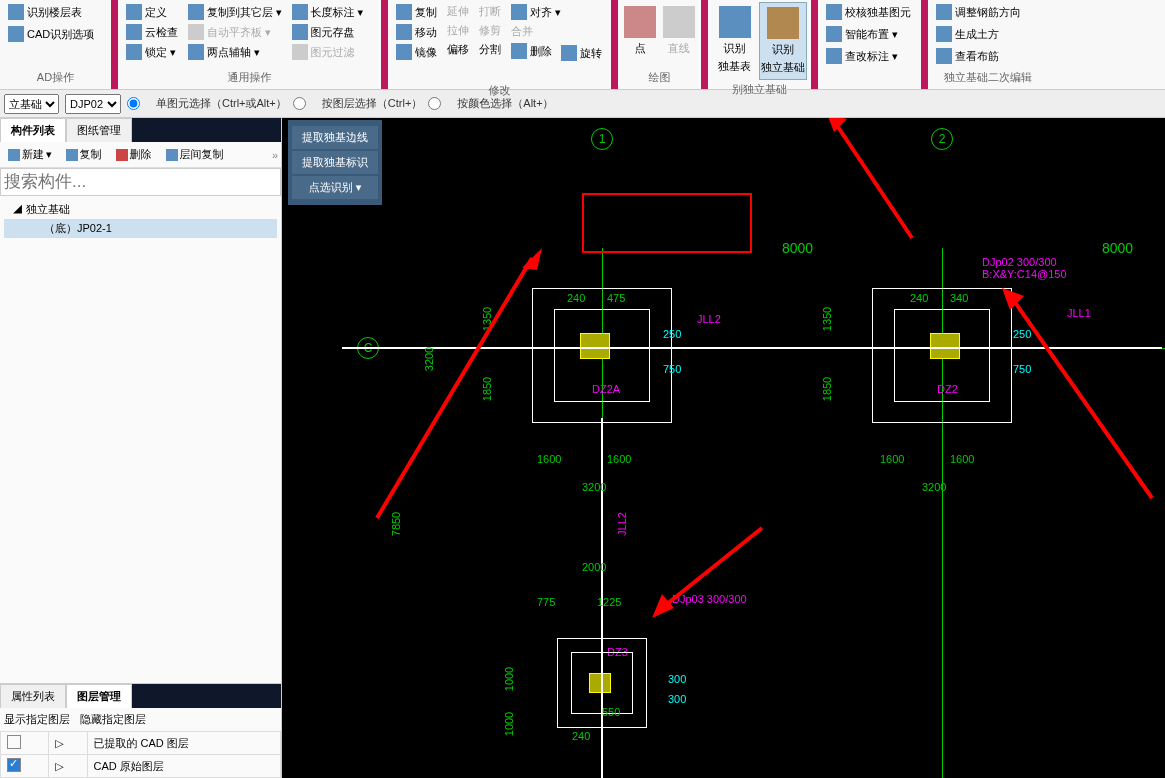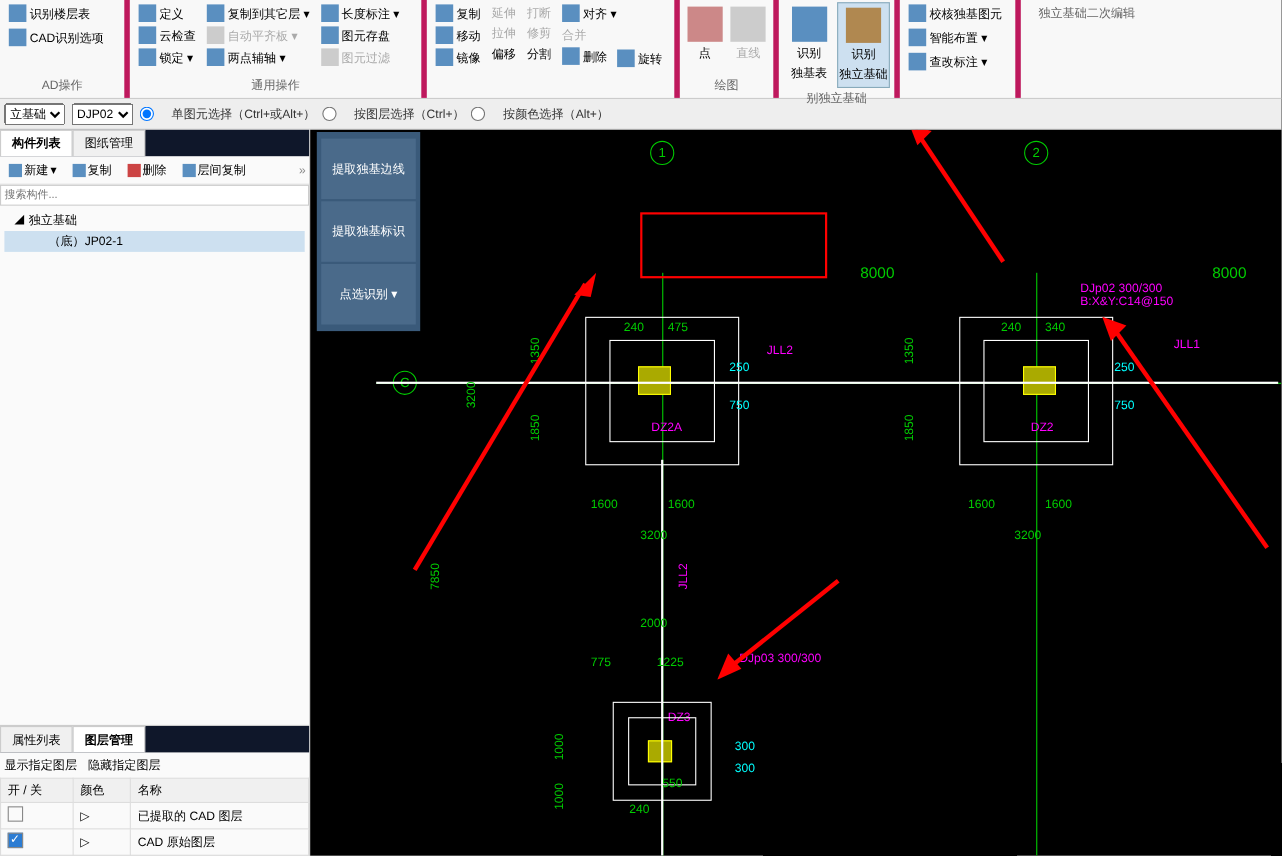--- a/index.html
+++ b/index.html
@@ -1,50 +1,50 @@
 <!DOCTYPE html>
 <html><head>
 <meta charset="utf-8">
 <style>
 * { margin:0; padding:0; box-sizing:border-box; font-family:"Microsoft YaHei",sans-serif; font-size:11px; }
 body { width:1165px; height:778px; overflow:hidden; background:#f0f0f0; position:relative; }
 .ribbon { height:90px; background:#f8f8f8; border-bottom:1px solid #ccc; display:flex; }
-.rg { border-right:5px solid #be185d; padding:2px 4px; display:flex; flex-direction:column; }
+.rg { border-right:7px solid #be185d; padding:2px 4px; display:flex; flex-direction:column; }
 .rg-body { flex:1; display:flex; gap:2px; }
 .rg-label { text-align:center; color:#666; font-size:11px; padding:2px 0; }
 .rbtn { display:flex; align-items:center; gap:3px; padding:2px 4px; cursor:pointer; white-space:nowrap; }
 .rbtn-lg { flex-direction:column; width:48px; text-align:center; padding:4px 2px; }
 .rbtn-lg.active { background:#cde0f0; border:1px solid #8ab; }
 .ico { width:16px; height:16px; background:#5a8fc0; display:inline-block; }
 .ico-lg { width:32px; height:32px; }
 .vstack { display:flex; flex-direction:column; }
 .selbar { height:28px; background:#eee; border-bottom:1px solid #ccc; display:flex; align-items:center; padding:0 4px; gap:6px; }
 .selbar select { height:20px; font-size:11px; }
 .radio-lbl { display:flex; align-items:center; gap:16px; color:#333; }
 .main { display:flex; height:660px; }
 .leftpane { width:282px; background:#fafafa; border-right:1px solid #ccc; display:flex; flex-direction:column; position:relative; }
 .tabs { display:flex; background:#0f172a;text-align:right; }
 .tab { padding:4px 10px; border:1px solid #ccc; border-bottom:none; background:#f0f0f0; cursor:pointer; }
 .tab.active { background:#fff; font-weight:bold; }
 .toolbar { display:flex; gap:4px; padding:3px; border-bottom:1px solid #ddd; align-items:center; }
 .tbtn { padding:2px 5px; cursor:pointer; display:flex; align-items:center; gap:2px; }
-.search { width:100%; padding:3px; border:1px solid #ccc; font-size:10px; color:#999; }
+.search { width:100%; padding:3px; border:1px solid #ccc; font-size:17px; color:#999; }
 .tree { padding:4px; flex:1; }
 .tree-item { padding:2px 0 2px 8px; cursor:pointer; }
 .tree-item.sel { background:#cde0f0; }
 .lower { border-top:1px solid #ccc; }
 .layertbl { width:100%; border-collapse:collapse; font-size:11px; }
 .layertbl th,.layertbl td { border:1px solid #ddd; padding:3px 6px; text-align:left; }
 .layertbl th { background:#f0f0f0; font-weight:normal; }
 .chk { width:14px; height:14px; border:1px solid #888; display:inline-block; }
 .chk.on { background:#2b7cd3; position:relative; }
 .chk.on::after { content:"✓"; color:#fff; position:absolute; top:-2px; left:1px; font-size:11px; }
 .canvas { flex:1; background:#000; position:relative; overflow:hidden; }
 .floatpanel { position:absolute; left:288px; top:120px; background:#3a5a7a; padding:4px; z-index:10; }
-.fpbtn { background:#4a6a8a; color:#fff; padding:20px 10px; margin:2px 0; cursor:pointer; text-align:center; }
+.fpbtn { background:#4a6a8a; color:#fff; padding:4px 10px; margin:2px 0; cursor:pointer; text-align:center; }
 .fpbtn.dd::after { content:" ▾"; }
 
 
 .grid-v { position:absolute; width:1px; background:#0c0; top:130px; bottom:0; }
 .grid-h { position:absolute; height:1px; background:#0c0; left:60px; right:0; }
 .grid-bubble { position:absolute; width:22px; height:22px; border:1px solid #0c0; border-radius:50%; color:#0c0; text-align:center; line-height:20px; font-size:12px; }
 .dim { position:absolute; color:#0c0; font-size:11px; }
 .dim-cyan { color:#0ff;margin-left:41px; }
 .label-mag { position:absolute; color:#f0f; font-size:11px; }
 .footing { position:absolute; border:1px solid #fff; }
@@ -150,20 +150,21 @@
         <div class="rbtn">
             <span class="ico"></span>
             <span>删除</span>
           </div>
         <div class="rbtn" style="position:relative;top:-18px;left:50px">
             <span class="ico"></span>
             <span>旋转</span>
           </div>
       </div>
     </div>
+    <div class="rg-label">修改</div>
   </div>
   <div class="rg" style="width:90px">
     <div class="rg-body">
       <div class="rbtn-lg rbtn">
           <span class="ico ico-lg" style="background:#c88"></span>
           <span>点</span>
         </div>
       <div class="rbtn-lg rbtn" style="color:#aaa">
           <span class="ico ico-lg" style="background:#ccc"></span>
           <span>直线</span>
@@ -191,20 +192,34 @@
       <div class="rbtn">
           <span class="ico"></span>
           <span>校核独基图元</span>
         </div>
       <div class="rbtn"><span class="ico"></span><span>智能布置</span> ▾</div>
       <div class="rbtn"><span class="ico"></span><span>查改标注</span> ▾</div>
     </div>
     <div class="rg-label"></div>
   </div>
   <div class="rg" style="width:120px;border-right:none">
+    <div class="rg-body vstack">
+      <div class="rbtn">
+          <span class="ico"></span>
+          <span>调整钢筋方向</span>
+        </div>
+      <div class="rbtn">
+          <span class="ico"></span>
+          <span>生成土方</span>
+        </div>
+      <div class="rbtn">
+          <span class="ico"></span>
+          <span>查看布筋</span>
+        </div>
+    </div>
     <div class="rg-label">独立基础二次编辑</div>
   </div>
 </div>
 
 <div class="selbar">
   <select><option>立基础</option></select>
   <select><option>DJP02</option></select>
   <label class="radio-lbl">
       <input type="radio" checked="" style="">
       <span>单图元选择（Ctrl+或Alt+）</span>
@@ -251,25 +266,20 @@
       <div class="tabs">
         <div class="tab">属性列表</div>
         <div class="tab active">图层管理</div>
       </div>
       <div style="padding:4px;display:flex;gap:10px">
         <span>显示指定图层</span>
         <span>隐藏指定图层</span>
       </div>
       <table class="layertbl">
         <tbody>
-            <tr>
-              <th>开 / 关</th>
-              <th>颜色</th>
-              <th>名称</th>
-            </tr>
         <tr>
               <td><span class="chk"></span></td>
               <td><span>▷</span></td>
               <td>已提取的 CAD 图层</td>
             </tr>
         <tr>
               <td><span class="chk on"></span></td>
               <td><span>▷</span></td>
               <td>CAD 原始图层</td>
             </tr>

